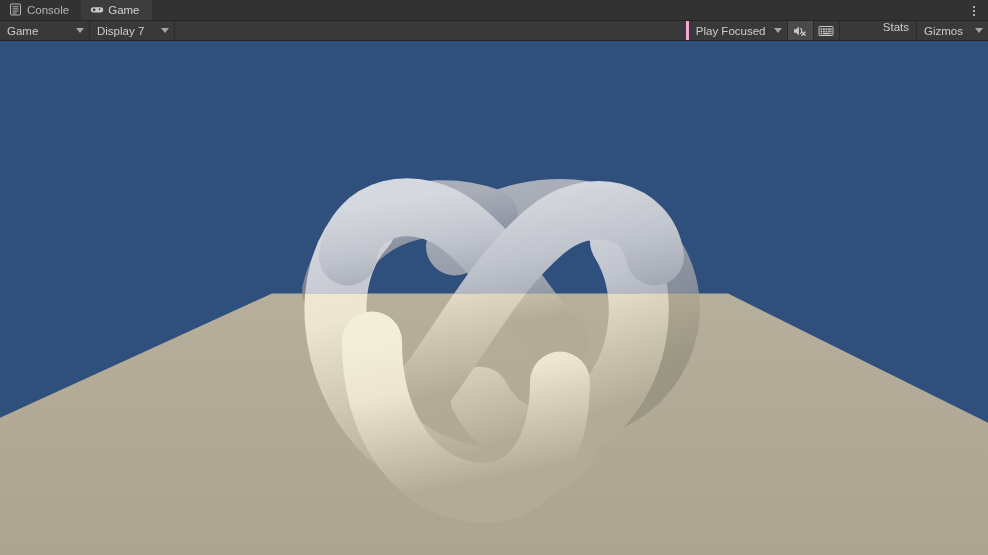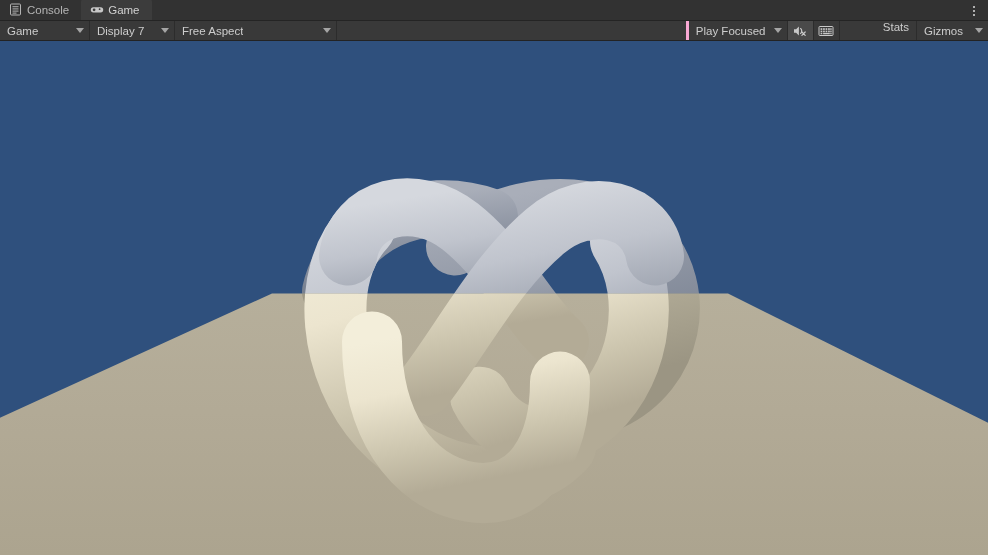--- a/index.html
+++ b/index.html
@@ -212,24 +212,20 @@
     <div class="tb-dd" id="dd-game">
       <span class="lbl">Game</span>
       <span class="caret"></span>
     </div>
 
     <div class="tb-dd" id="dd-display">
       <span class="lbl">Display 7</span>
       <span class="caret"></span>
     </div>
 
-    <div class="tb-dd" id="dd-aspect">
-      <span class="lbl">Free Aspect</span>
-      <span class="caret"></span>
-    </div>
 
 
     <div class="tb-spacer"></div>
 
     <div class="tb-dd" id="dd-playmode">
       <span class="lbl">Play Focused</span>
       <span class="caret"></span>
     </div>
 
     <div class="tb-btn on">

